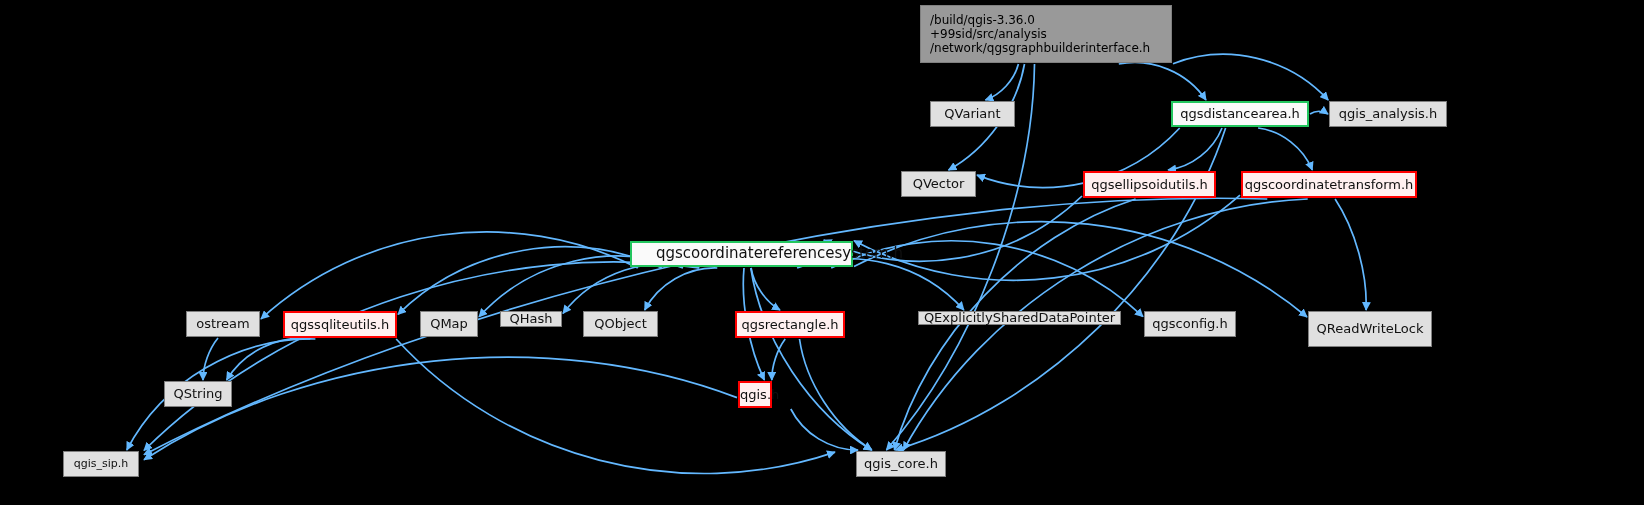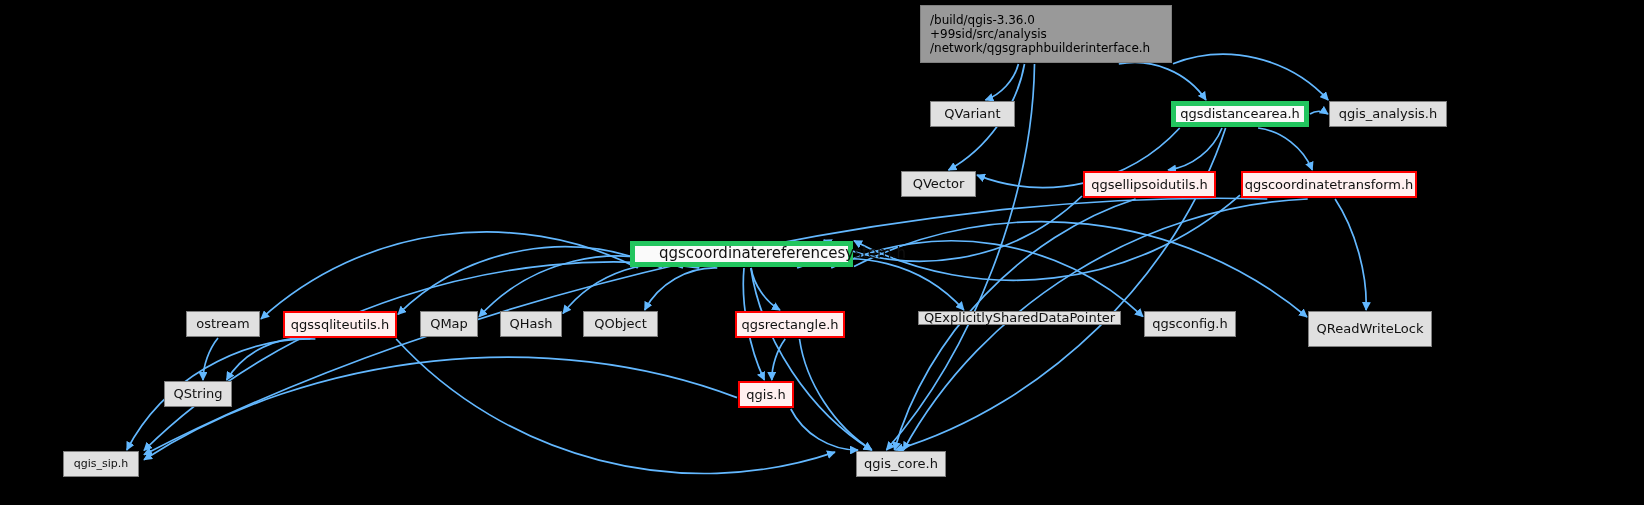--- a/index.html
+++ b/index.html
@@ -7,21 +7,21 @@
     font-family:"DejaVu Sans","Liberation Sans",sans-serif;}
   svg#edges{position:absolute;left:0;top:0;width:1644px;height:505px;}
   .node{position:absolute;box-sizing:border-box;display:flex;align-items:center;
         justify-content:center;text-align:center;line-height:1.18;white-space:pre;}
   .node .lbl{display:block;width:100%;}
   
   .n-plain{background:#e0e0e0;border:1px solid #808080;color:#101010;}
   
   .n-red{background:#fff0f0;border:2px solid #ff0000;color:#101010;}
   
-  .n-white{background:#fafafa;border:5px solid #22c55e;color:#101010;justify-content:center;}
+  .n-white{background:#fafafa;border:2px solid #22c55e;color:#101010;justify-content:center;}
   
   .n-root{background:#999999;border:1px solid #808080;color:#000;text-align:left;
           justify-content:flex-start;}
   .n-root .lbl{text-align:left;padding-left:9px;}
 </style>
 </head>
 <body>
 
 <div id="graph-root">
   <svg id="edges" viewBox="0 0 1644 505" xmlns="http://www.w3.org/2000/svg">
@@ -76,24 +76,24 @@
       <div class="node n-plain" style="left: 930px; top: 101px; width: 85px; height: 26px; font-size: 13px;"><span class="lbl">QVariant</span></div>
       <div class="node n-white" style="left: 1171px; top: 101px; width: 138px; height: 26px; font-size: 13px;"><span class="lbl">qgsdistancearea.h</span></div>
       <div class="node n-plain" style="left: 1329px; top: 101px; width: 118px; height: 26px; font-size: 13px;"><span class="lbl">qgis_analysis.h</span></div>
       <div class="node n-plain" style="left: 901px; top: 171px; width: 75px; height: 26px; font-size: 13px;"><span class="lbl">QVector</span></div>
       <div class="node n-red" style="left: 1083px; top: 171px; width: 133px; height: 27px; font-size: 13px;"><span class="lbl">qgsellipsoidutils.h</span></div>
       <div class="node n-red" style="left: 1241px; top: 171px; width: 176px; height: 27px; font-size: 13px;"><span class="lbl">qgscoordinatetransform.h</span></div>
       <div class="node n-white" style="left: 630px; top: 241px; width: 223px; height: 26px; font-size: 15px; padding-left: 24px;"><span class="lbl">qgscoordinatereferencesystem.h</span></div>
       <div class="node n-plain" style="left: 186px; top: 311px; width: 74px; height: 26px; font-size: 13px;"><span class="lbl">ostream</span></div>
       <div class="node n-red" style="left: 283px; top: 311px; width: 114px; height: 27px; font-size: 13px;"><span class="lbl">qgssqliteutils.h</span></div>
       <div class="node n-plain" style="left: 420px; top: 311px; width: 58px; height: 26px; font-size: 13px;"><span class="lbl">QMap</span></div>
-      <div class="node n-plain" style="left: 500px; top: 311px; width: 62px; height: 26px; font-size: 13px;"><span class="lbl">QHash</span></div>
+      <div class="node n-plain" style="left: 500px; top: 311px; width: 62px; height: 16px; font-size: 13px;"><span class="lbl">QHash</span></div>
       <div class="node n-plain" style="left: 583px; top: 311px; width: 75px; height: 26px; font-size: 13px;"><span class="lbl">QObject</span></div>
       <div class="node n-red" style="left: 735px; top: 311px; width: 110px; height: 27px; font-size: 13px;"><span class="lbl">qgsrectangle.h</span></div>
       <div class="node n-plain" style="left: 918px; top: 311px; width: 203px; height: 14px; font-size: 13px;"><span class="lbl">QExplicitlySharedDataPointer</span></div>
       <div class="node n-plain" style="left: 1144px; top: 311px; width: 92px; height: 26px; font-size: 13px;"><span class="lbl">qgsconfig.h</span></div>
       <div class="node n-plain" style="left: 1308px; top: 311px; width: 124px; height: 36px; font-size: 13px;"><span class="lbl">QReadWriteLock</span></div>
       <div class="node n-plain" style="left: 164px; top: 381px; width: 68px; height: 26px; font-size: 13px;"><span class="lbl">QString</span></div>
-      <div class="node n-red" style="left: 738px; top: 381px; width: 56px; height: 27px; font-size: 13px; justify-content: flex-end;"><span class="lbl">qgis.h</span></div>
+      <div class="node n-red" style="left: 738px; top: 381px; width: 34px; height: 27px; font-size: 13px; justify-content: flex-end;"><span class="lbl">qgis.h</span></div>
       <div class="node n-plain" style="left: 63px; top: 451px; width: 76px; height: 26px; font-size: 11px;"><span class="lbl">qgis_sip.h</span></div>
       <div class="node n-plain" style="left: 836px; top: 451px; width: 90px; height: 26px; font-size: 13px; margin-left: 20px;"><span class="lbl">qgis_core.h</span></div>
     </div>
 </div>
 
 </body></html>

